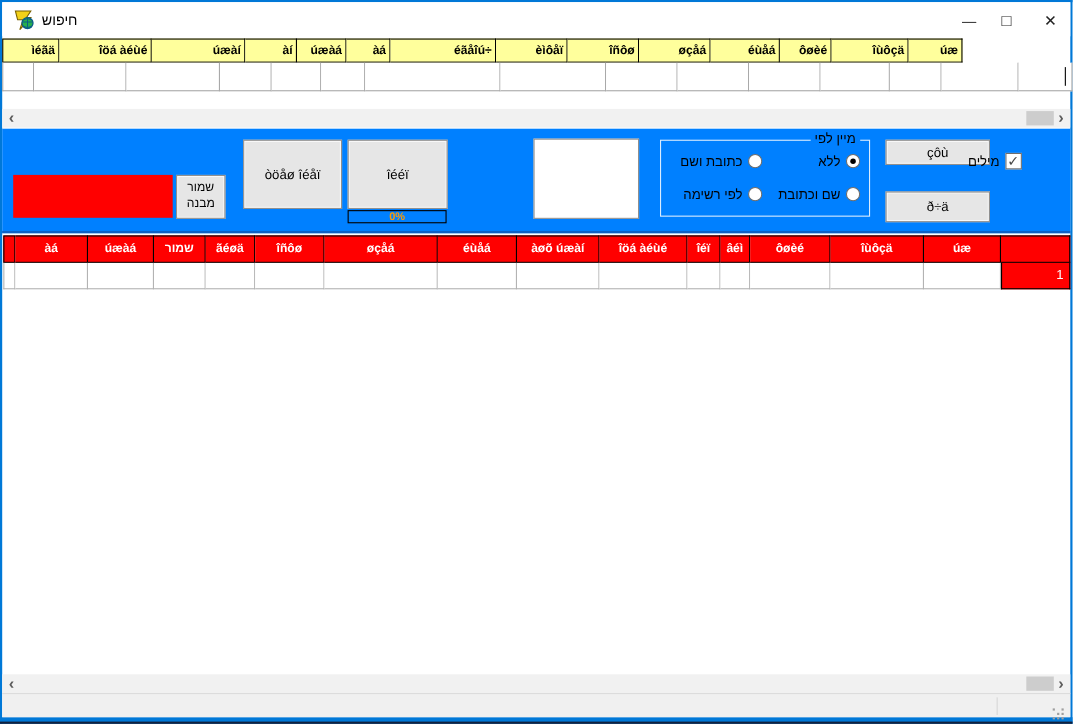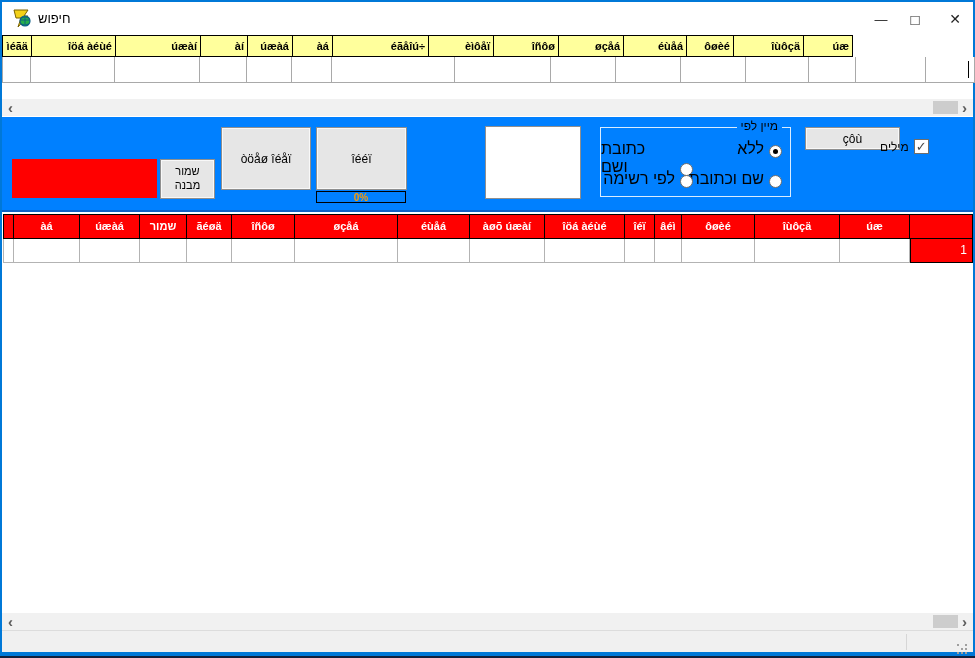--- a/index.html
+++ b/index.html
@@ -23,21 +23,21 @@
   .sb-arrow{position:absolute;top:0;width:17px;height:17px;display:flex;align-items:center;justify-content:center;color:#5c5c5c;font-size:15px;font-weight:bold;line-height:17px}
   .sb-thumb{position:absolute;top:2px;left:931px;width:25px;height:13px;background:#cdcdcd}
   
   .band{left:2px;top:117px;width:971px;height:95px;background:#0080ff;border-bottom:2px solid #0f62c4}
   .redbox{position:absolute;left:10px;top:42px;width:145px;height:39px;background:#ff0000}
   .btn{position:absolute;background:#e6e6e6;border:1px solid #8f8f8f;box-shadow:inset 0 0 0 1px #f8f8f8;display:flex;align-items:center;justify-content:center;font-size:12px;color:#000;text-align:center}
   .progress{position:absolute;left:314px;top:74px;width:90px;height:12px;border:1px solid #000;display:flex;align-items:center;justify-content:center;font-size:10px;font-weight:bold;color:#ff9a00}
   .whitebox{position:absolute;left:483px;top:9px;width:96px;height:73px;background:#fff;border:1px solid #8f8f8f}
   .group{position:absolute;left:598px;top:10px;width:191px;height:70px;border:1px solid #d9ecff}
   .group-caption{position:absolute;top:-9px;right:8px;background:#0080ff;padding:0 4px;font-size:12px;color:#000;direction:rtl}
-  .opt{position:absolute;display:flex;align-items:flex-end;gap:5px;font-size:16px;color:#000;direction:ltr}
+  .opt{position:absolute;display:flex;align-items:flex-start;gap:5px;font-size:12px;color:#000;direction:ltr}
   .radio{width:13px;height:13px;border-radius:50%;background:#fff;border:1px solid #6e6e6e;position:relative;flex:none}
   .radio.checked::after{content:"";position:absolute;left:3px;top:3px;width:5px;height:5px;border-radius:50%;background:#000}
   .cbwrap{position:absolute;left:878px;top:22px;display:flex;align-items:center;gap:5px;font-size:12px;color:#000}
   .checkbox{width:15px;height:15px;background:#fff;border:1px solid #6e6e6e;font-size:13px;line-height:13px;font-weight:bold;color:#4a4a4a;text-align:center;flex:none}
   
   .rcell{height:25px;background:#ff0000;border:1px solid #000;border-left:none;color:#fff;font-size:11px;font-weight:bold;text-align:center;padding-top:5px;overflow:hidden;white-space:nowrap}
   .rcell.first{border-left:1px solid #000}
   .wcell{height:24px;background:#fff;border-right:1px solid #b3b3b3;border-bottom:1px solid #b3b3b3}
   .wcell.first{border-left:1px solid #b3b3b3}
   .wcell.redcount{background:#ff0000;color:#fff;font-size:12px;text-align:right;padding:4px 5px 0 0;border-left:1px solid #000;border-right:1px solid #000;border-bottom:1px solid #000}
@@ -60,21 +60,21 @@
     <circle cx="13" cy="13" r="5" fill="#27b04b" stroke="#0b5e86" stroke-width="1.2"></circle>
     <path d="M8.5 12 h9 M13 8.5 v9 M9.6 10 a6 6 0 0 1 6.8 0 M9.6 16 a6 6 0 0 0 6.8 0" stroke="#0b5e86" stroke-width="0.9" fill="none"></path>
   </svg>
   <span class="title-text">חיפוש</span>
   <span class="winbtn" style="left:862px">—</span>
   <span class="winbtn" style="left:896px;font-size:15px">□</span>
   <span class="winbtn" style="left:936px;font-size:14px">✕</span>
 </div>
 
 <div class="row" style="left:2px;top:35px">
-  <div class="ycell first" style="width:30px">ìéãä</div>
+  <div class="ycell first" style="width:52px">ìéãä</div>
   <div class="ycell" style="width:84px">îöá àéùé</div>
   <div class="ycell" style="width:85px">úæàí</div>
   <div class="ycell" style="width:47px">àí</div>
   <div class="ycell" style="width:45px">úæàá</div>
   <div class="ycell" style="width:40px">àá</div>
   <div class="ycell" style="width:96px">éãåîú÷</div>
   <div class="ycell" style="width:65px">èìôåï</div>
   <div class="ycell" style="width:65px">îñôø</div>
   <div class="ycell" style="width:65px">øçåá</div>
   <div class="ycell" style="width:63px">éùåá</div>
@@ -104,21 +104,21 @@
 </div>
 
 <div class="abs sb" style="left:2px;top:99px;width:971px">
   <span class="sb-arrow" style="left:0">‹</span>
   <div class="sb-thumb"></div>
   <span class="sb-arrow" style="left:954px">›</span>
 </div>
 
 <div class="abs band">
   <div class="redbox"></div>
-  <div class="btn" style="left:158px;top:42px;width:55px;height:40px;font-size:11px;line-height:1.25;direction:rtl;white-space:normal;padding:0 2px">שמור מבנה</div>
+  <div class="btn" style="left:158px;top:42px;width:45px;height:40px;font-size:11px;line-height:1.25;direction:rtl;white-space:normal;padding:0 2px">שמור מבנה</div>
   <div class="btn" style="left:314px;top:10px;width:91px;height:63px">îééï</div>
   <div class="btn" style="left:219px;top:10px;width:90px;height:63px">òöåø îéåï</div>
   <div class="progress">0%</div>
   <div class="whitebox"></div>
 
   <div class="group">
     <span class="group-caption">מיין לפי</span>
     <div class="opt" style="top:12px;right:8px">
       <span>ללא</span>
       <span class="radio checked"></span>
@@ -131,20 +131,21 @@
       <span>שם וכתובת</span>
       <span class="radio"></span>
     </div>
     <div class="opt" style="top:42px;right:97px">
       <span>לפי רשימה</span>
       <span class="radio"></span>
     </div>
   </div>
 
   <div class="btn" style="left:803px;top:10px;width:95px;height:23px">çôù</div>
+  <div class="btn" style="left:803px;top:57px;width:95px;height:28px">ð÷ä</div>
 
   <div class="cbwrap">
     <span>מילים</span>
     <span class="checkbox">✓</span>
   </div>
 </div>
 
 <div class="row" style="left:3px;top:214px">
   <div class="rcell first" style="width:11px"></div>
   <div class="rcell" style="width:66px">àá</div>

